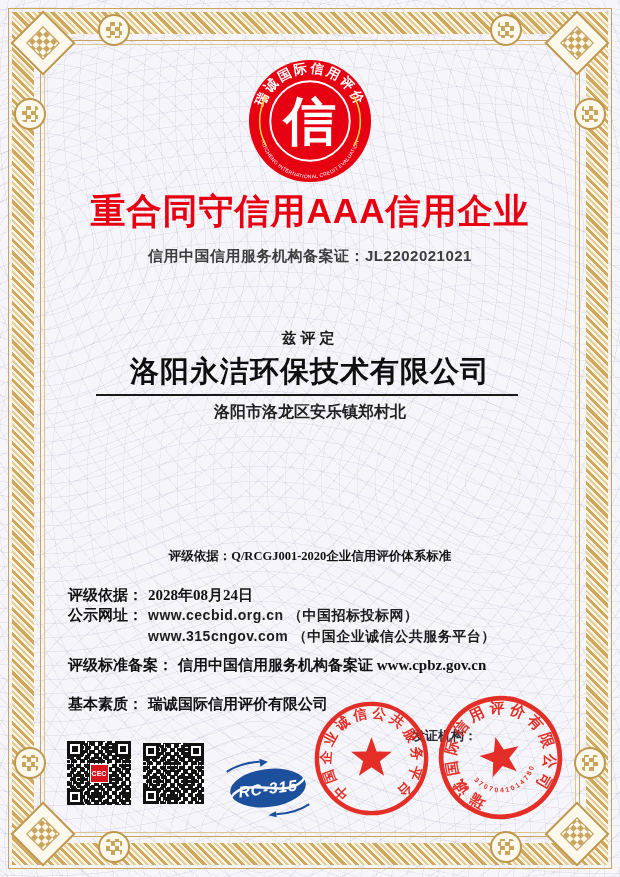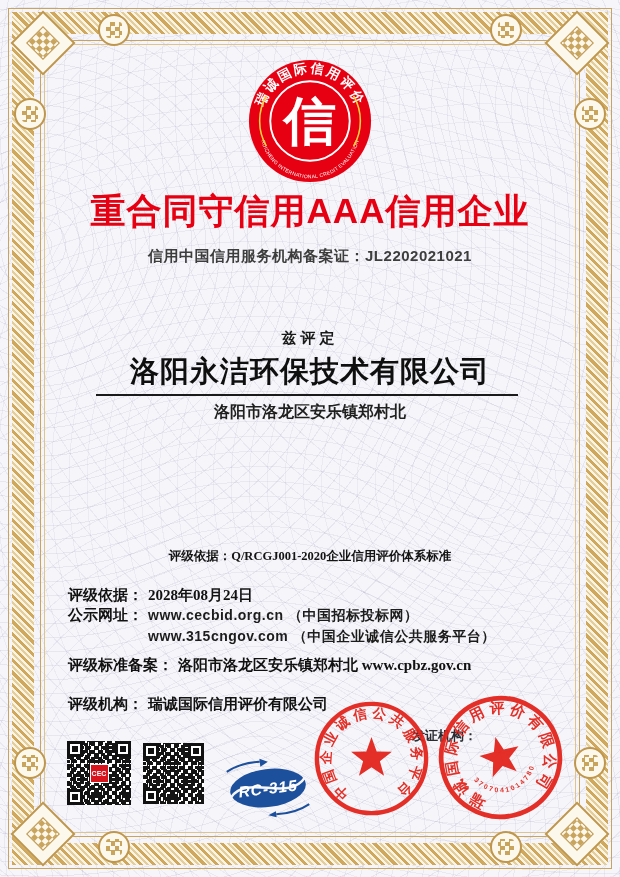--- a/index.html
+++ b/index.html
@@ -139,24 +139,24 @@
     </div>
     <div class="frow r2">
       <span class="lab">公示网址：</span>
       <span class="val">www.cecbid.org.cn （中国招标投标网）</span>
     </div>
     <div class="frow r3">
       <span class="val">www.315cngov.com （中国企业诚信公共服务平台）</span>
     </div>
     <div class="frow r4">
       <span class="lab">评级标准备案：</span>
-      <span class="val">洛阳市洛龙区安乐镇郑村北 www.cpbz.gov.cn</span>
+      <span class="val">信用中国信用服务机构备案证 www.cpbz.gov.cn</span>
     </div>
     <div class="frow r5">
-      <span class="lab">评级机构：</span>
+      <span class="lab">基本素质：</span>
       <span class="val">瑞诚国际信用评价有限公司</span>
     </div>
   </div>
 
   <div class="qr qr1">
     <div class="finder tl"></div>
     <div class="finder tr"></div>
     <div class="finder bl"></div>
     <div class="qr-logo">CEC</div>
   </div>

